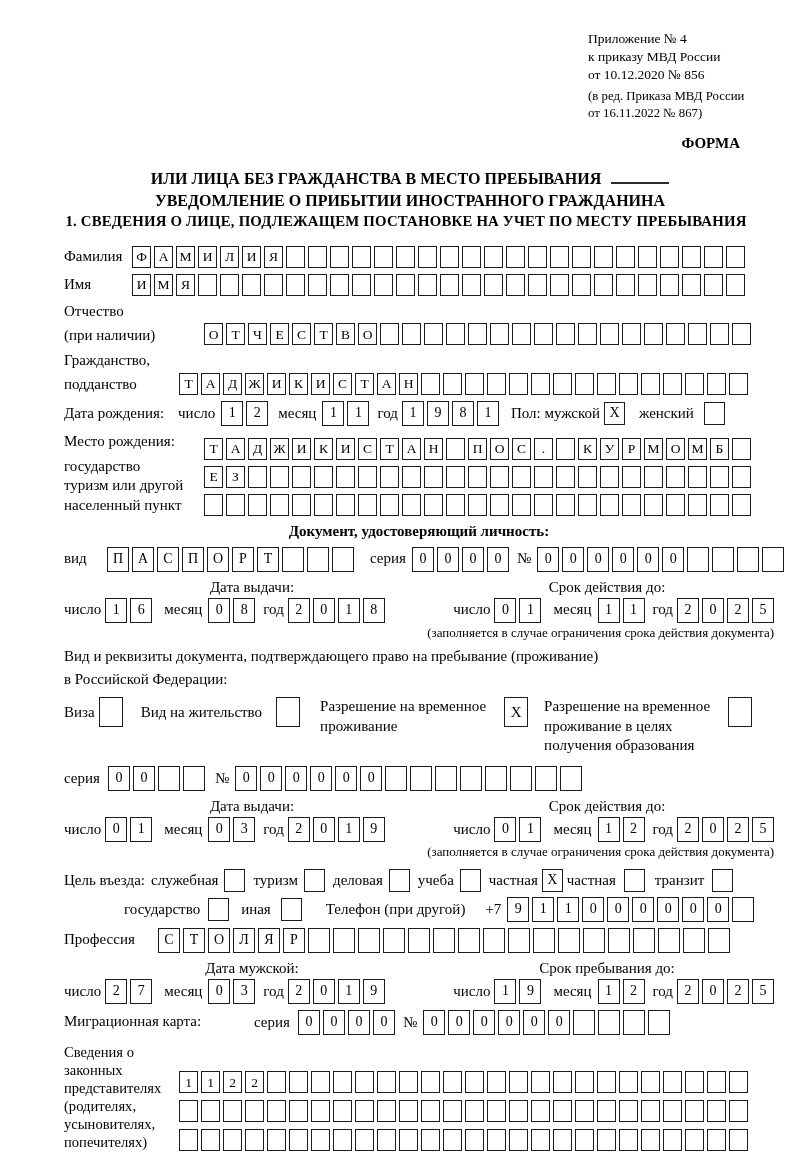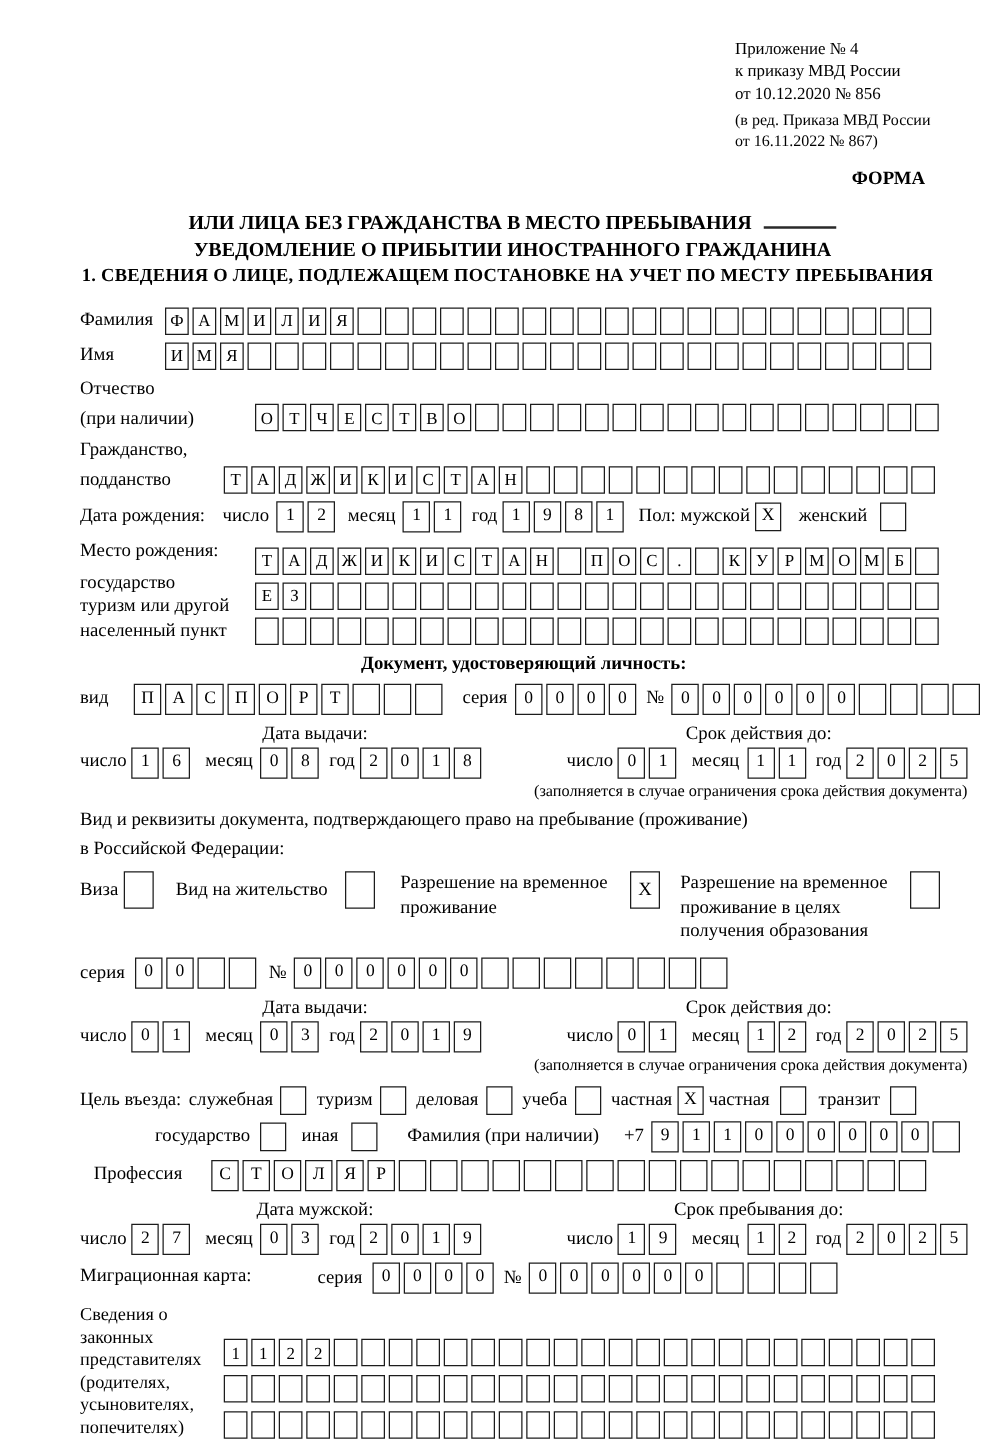--- a/index.html
+++ b/index.html
@@ -35,21 +35,21 @@
 
   .checkbox {
     width:21px; height:23px; border:1.6px solid #1c1c1c; background:#fff;
     display:inline-flex; align-items:center; justify-content:center;
     font-size:14px; flex:0 0 auto;
   }
   .checkbox.big { width:24px; height:30px; font-size:15px; }
 
   .cellcol { display:flex; flex-direction:column; gap:6px; }
 
-  .w43{width:43px;} .w68{width:68px;} .w94{width:94px;margin-left:11px;} .w115{width:115px;}
+  .w43{width:43px;} .w68{width:68px;} .w94{width:94px;} .w115{width:115px;}
   .w140{width:140px;} .w150{width:150px;} .w176{width:176px;}
   .ml4{margin-left:4px;} .ml6{margin-left:6px;} .ml8{margin-left:8px;}
   .ml10{margin-left:10px;} .ml12{margin-left:12px;} .ml14{margin-left:14px;}
   .ml16{margin-left:16px;} .ml18{margin-left:18px;justify-content:space-between;} .ml20{margin-left:20px;}
   .ml24{margin-left:24px;} .ml40{margin-left:40px;}
 
   .doc-h { text-align:center; font-weight:700; margin-top:6px; font-size:15px; }
 
   .dates { display:flex; margin-top:6px; }
   .dleft { width:376px; flex:0 0 auto; }
@@ -545,21 +545,21 @@
     <span class="checkbox ml8"></span>
     <span class="lbl ml10">транзит</span>
     <span class="checkbox ml8"></span>
   </div>
 
   <div class="frow indent60" style="margin-top:5px">
     <span class="lbl">государство</span>
     <span class="checkbox ml8"></span>
     <span class="lbl ml12">иная</span>
     <span class="checkbox ml10"></span>
-    <span class="lbl ml24">Фамилия (при наличии)</span>
+    <span class="lbl ml24">Телефон (при другой)</span>
     <span class="lbl ml20">+7</span>
     <span class="cells lg ml6">
         <span class="cell">9</span>
         <span class="cell">1</span>
         <span class="cell">1</span>
         <span class="cell">0</span>
         <span class="cell">0</span>
         <span class="cell">0</span>
         <span class="cell">0</span>
         <span class="cell">0</span>

